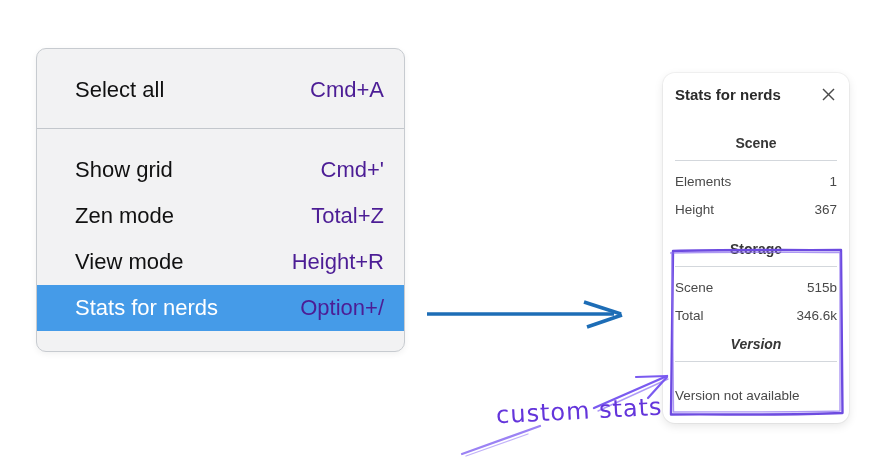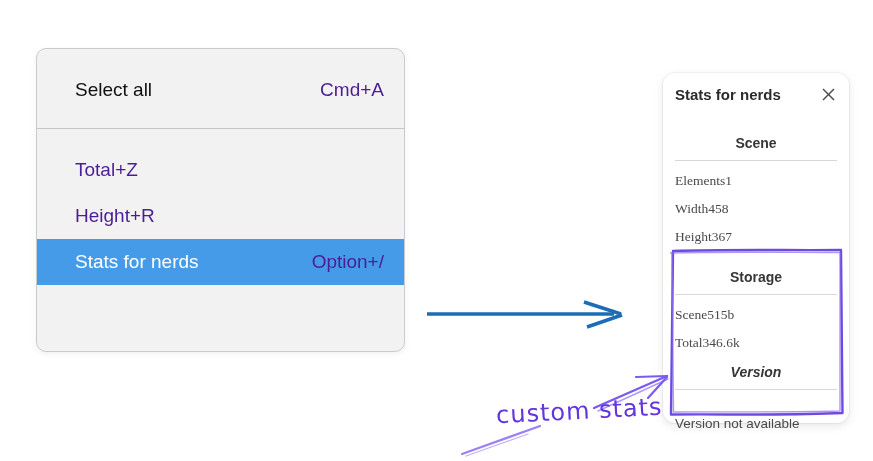--- a/index.html
+++ b/index.html
@@ -15,21 +15,21 @@
     box-sizing:border-box;
     background:#f2f2f3;
     border:1px solid #c7cbd0;
     border-radius:10px;
     box-shadow:0 2px 6px rgba(0,0,0,0.06);
   }
   .menu-item{
     display:flex;align-items:center;justify-content:space-between;
     height:46px;
     padding:0 20px 0 38px;
-    font-size:19px;
+    font-size:22px;
     color:#111111;
     cursor:default;
   }
   .menu-item .shortcut{color:#4c1d95;}
   .menu-item.first{height:52px;margin-top:15px;}
   .menu-divider{height:1px;background:#c3c7cc;margin:12px 0 0 0;}
   .menu-group{margin-top:18px;}
   .menu-item.active{
     background:#459be8;
     color:#ffffff;
@@ -51,21 +51,21 @@
     font-size:13.5px;
   }
   .panel-head{display:flex;align-items:center;justify-content:space-between;}
   .panel-title{font-size:15px;font-weight:bold;color:#2b2b2b;}
   .panel-close{width:18px;height:18px;display:flex;align-items:center;justify-content:center;cursor:pointer;}
   .sec-heading{text-align:center;font-weight:bold;font-size:14px;color:#363636;}
   .sec-heading.scene{margin-top:32px;}
   .sec-heading.storage{margin-top:18px;}
   .sec-heading.version{margin-top:7px;font-style:italic;}
   .panel hr{border:none;border-top:1px solid #d3d7dc;margin:9px 0 6px 0;}
-  .stat-row{display:flex;align-items:center;height:28px;font-family:Liberation Serif, serif;}
+  .stat-row{display:flex;justify-content:space-between;align-items:center;height:28px;}
   .panel-note{height:28px;display:flex;align-items:center;margin-top:19px;}
 
   
   .purple-box{position:absolute;left:664px;top:246px;pointer-events:none;}
   .purple-arrow{position:absolute;left:588px;top:364px;pointer-events:none;}
   .purple-tail{position:absolute;left:458px;top:418px;pointer-events:none;}
   .custom-stats{
     position:absolute;left:496px;top:397px;
     font-size:24px;letter-spacing:1px;
     color:#6435db;
@@ -78,23 +78,29 @@
 <body>
 
 <div class="menu">
   <div class="menu-item first">
     <span>Select all</span>
     <span class="shortcut">Cmd+A</span>
   </div>
   <div class="menu-divider"></div>
   <div class="menu-group">
     <div class="menu-item">
+      <span>Show grid</span>
+      <span class="shortcut">Cmd+'</span>
+    </div>
+    <div class="menu-item">
+      <span>Zen mode</span>
       <span class="shortcut">Total+Z</span>
     </div>
     <div class="menu-item">
+      <span>View mode</span>
       <span class="shortcut">Height+R</span>
     </div>
     <div class="menu-item active">
       <span>Stats for nerds</span>
       <span class="shortcut">Option+/</span>
     </div>
   </div>
 </div>
 
 <svg class="arrow-blue" width="208" height="34" viewBox="0 0 208 34">
@@ -112,24 +118,20 @@
         <line x1="12" y1="1" x2="1" y2="12" stroke="#4a4a4a" stroke-width="1.4"></line>
       </svg>
     </span>
   </div>
 
   <div class="sec-heading scene">Scene</div>
   <hr>
   <div class="stat-row">
     <span>Elements</span>
     <span>1</span>
-  </div>
-  <div class="stat-row">
-    <span>Width</span>
-    <span>458</span>
   </div>
   <div class="stat-row">
     <span>Height</span>
     <span>367</span>
   </div>
 
   <div class="sec-heading storage">Storage</div>
   <hr>
   <div class="stat-row">
     <span>Scene</span>

